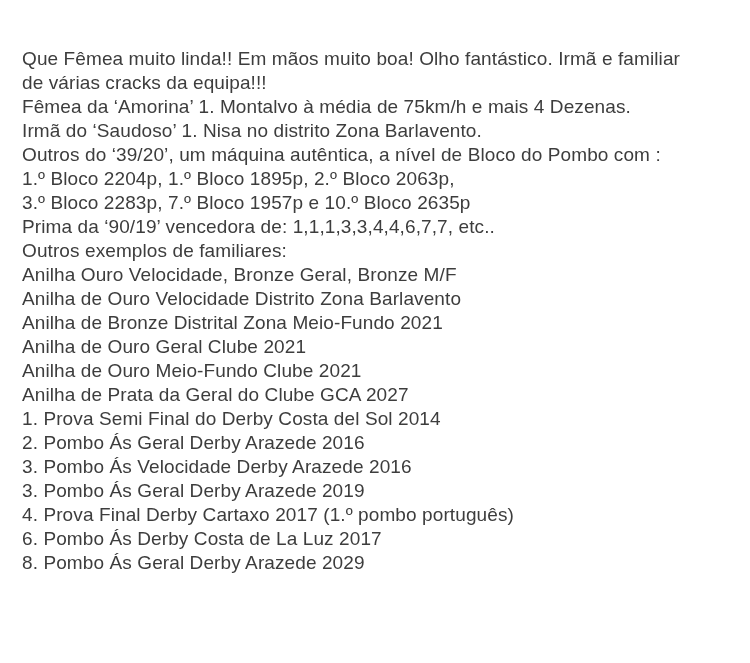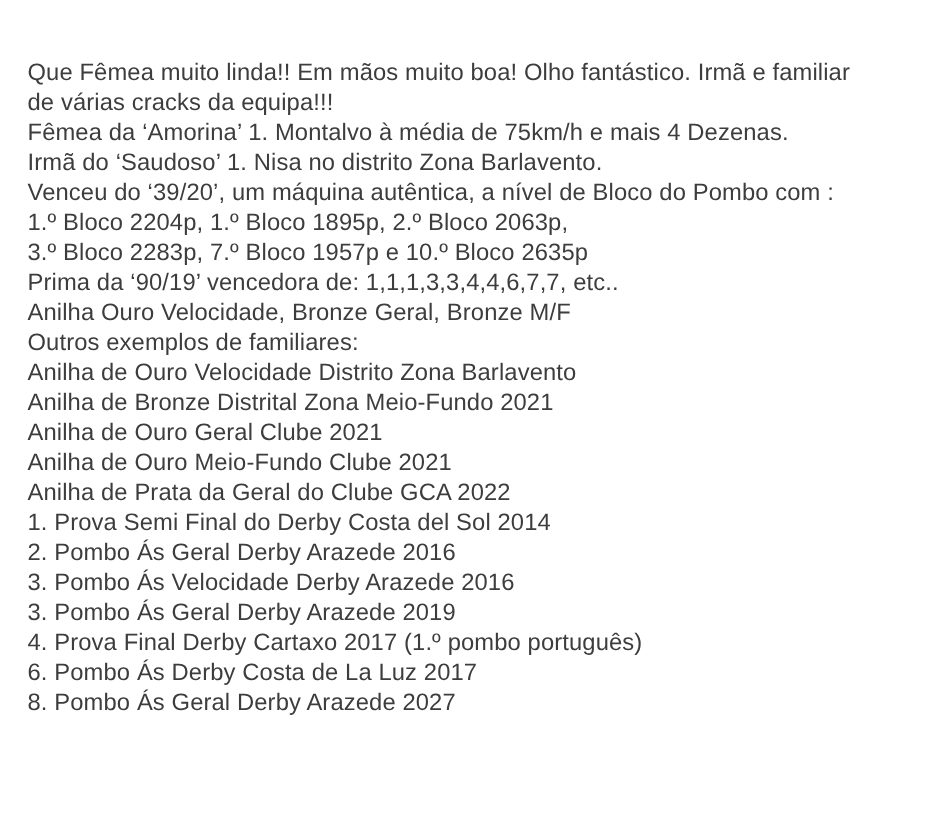--- a/index.html
+++ b/index.html
@@ -35,32 +35,32 @@
 </style>
 </head>
 <body>
 
 <div class="page">
   <div class="doc-body" style="color: rgb(61, 61, 61);">
       <div class="line"><span class="seg">Que Fêmea muito linda!! Em mãos muito boa! Olho fantástico. Irmã e familiar</span></div>
       <div class="line"><span class="seg">de várias cracks da equipa!!!</span></div>
       <div class="line"><span class="seg">Fêmea da </span><span class="seg bold">‘Amorina’</span><span class="seg"> 1. Montalvo à média de 75km/h e mais 4 Dezenas.</span></div>
       <div class="line"><span class="seg">Irmã do </span><span class="seg bold">‘Saudoso’</span><span class="seg"> 1. Nisa no distrito Zona Barlavento.</span></div>
-      <div class="line"><span class="seg">Venceu do </span><span class="seg bold">‘39/20’</span><span class="seg">, um máquina autêntica, a nível de Bloco do Pombo com :</span></div>
+      <div class="line"><span class="seg">Outros do </span><span class="seg bold">‘39/20’</span><span class="seg">, um máquina autêntica, a nível de Bloco do Pombo com :</span></div>
       <div class="line"><span class="seg">1.º Bloco 2204p, 1.º Bloco 1895p, 2.º Bloco 2063p,</span></div>
       <div class="line"><span class="seg">3.º Bloco 2283p, 7.º Bloco 1957p e 10.º Bloco 2635p</span></div>
       <div class="line"><span class="seg">Prima da </span><span class="seg bold">‘90/19’</span><span class="seg"> vencedora de: 1,1,1,3,3,4,4,6,7,7, etc..</span></div>
+      <div class="line"><span class="seg">Outros exemplos de familiares:</span></div>
       <div class="line"><span class="seg">Anilha Ouro Velocidade, Bronze Geral, Bronze M/F</span></div>
-      <div class="line"><span class="seg">Outros exemplos de familiares:</span></div>
       <div class="line"><span class="seg">Anilha de Ouro Velocidade Distrito Zona Barlavento</span></div>
       <div class="line"><span class="seg">Anilha de Bronze Distrital Zona Meio-Fundo 2021</span></div>
       <div class="line"><span class="seg">Anilha de Ouro Geral Clube 2021</span></div>
       <div class="line"><span class="seg">Anilha de Ouro Meio-Fundo Clube 2021</span></div>
-      <div class="line"><span class="seg">Anilha de Prata da Geral do Clube GCA 2022</span></div>
+      <div class="line"><span class="seg">Anilha de Prata da Geral do Clube GCA 2027</span></div>
       <div class="line"><span class="seg">1. Prova Semi Final do Derby Costa del Sol 2014</span></div>
       <div class="line"><span class="seg">2. Pombo Ás Geral Derby Arazede 2016</span></div>
       <div class="line"><span class="seg">3. Pombo Ás Velocidade Derby Arazede 2016</span></div>
       <div class="line"><span class="seg">3. Pombo Ás Geral Derby Arazede 2019</span></div>
       <div class="line"><span class="seg">4. Prova Final Derby Cartaxo 2017 (1.º pombo português)</span></div>
       <div class="line"><span class="seg">6. Pombo Ás Derby Costa de La Luz 2017</span></div>
-      <div class="line"><span class="seg">8. Pombo Ás Geral Derby Arazede 2027</span></div>
+      <div class="line"><span class="seg">8. Pombo Ás Geral Derby Arazede 2029</span></div>
     </div>
 </div>
 
 </body></html>

